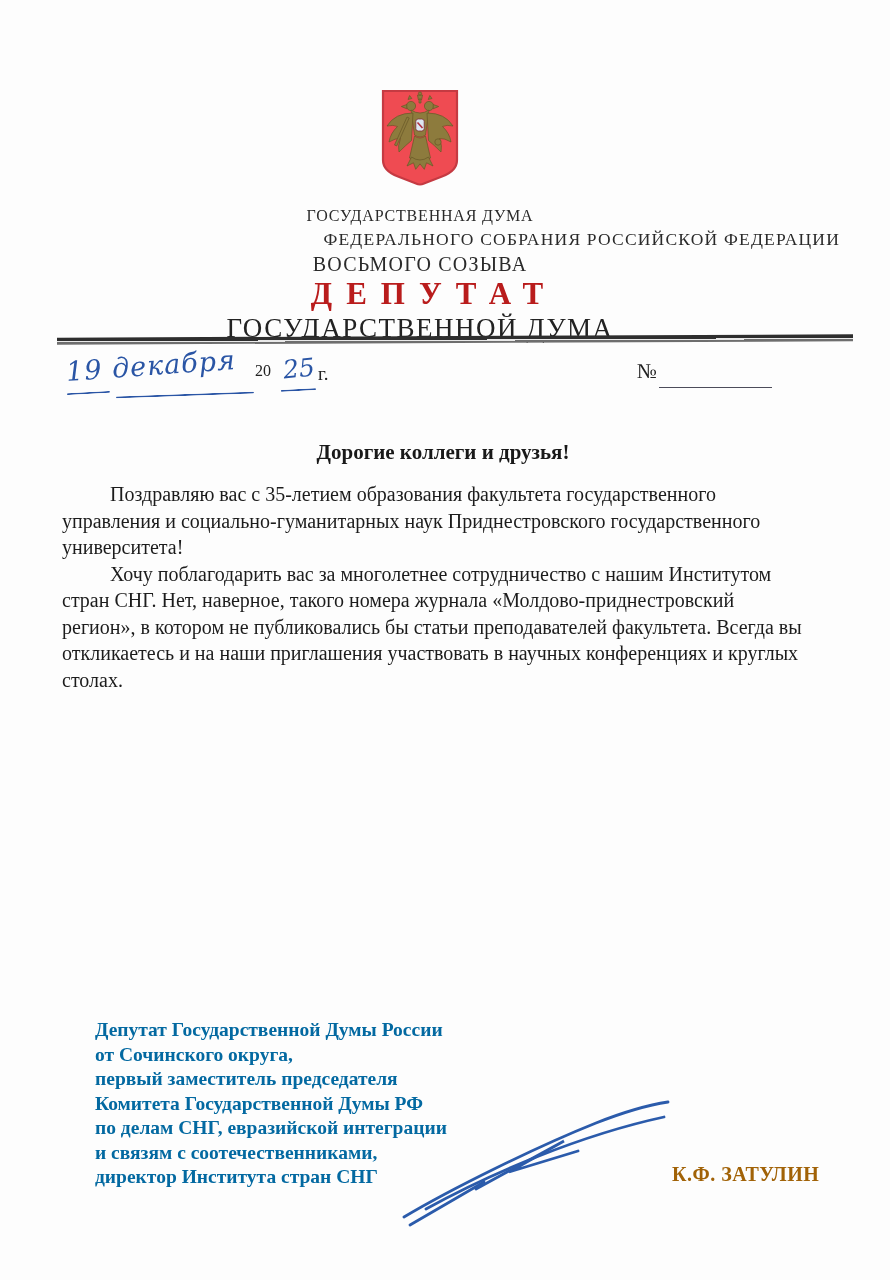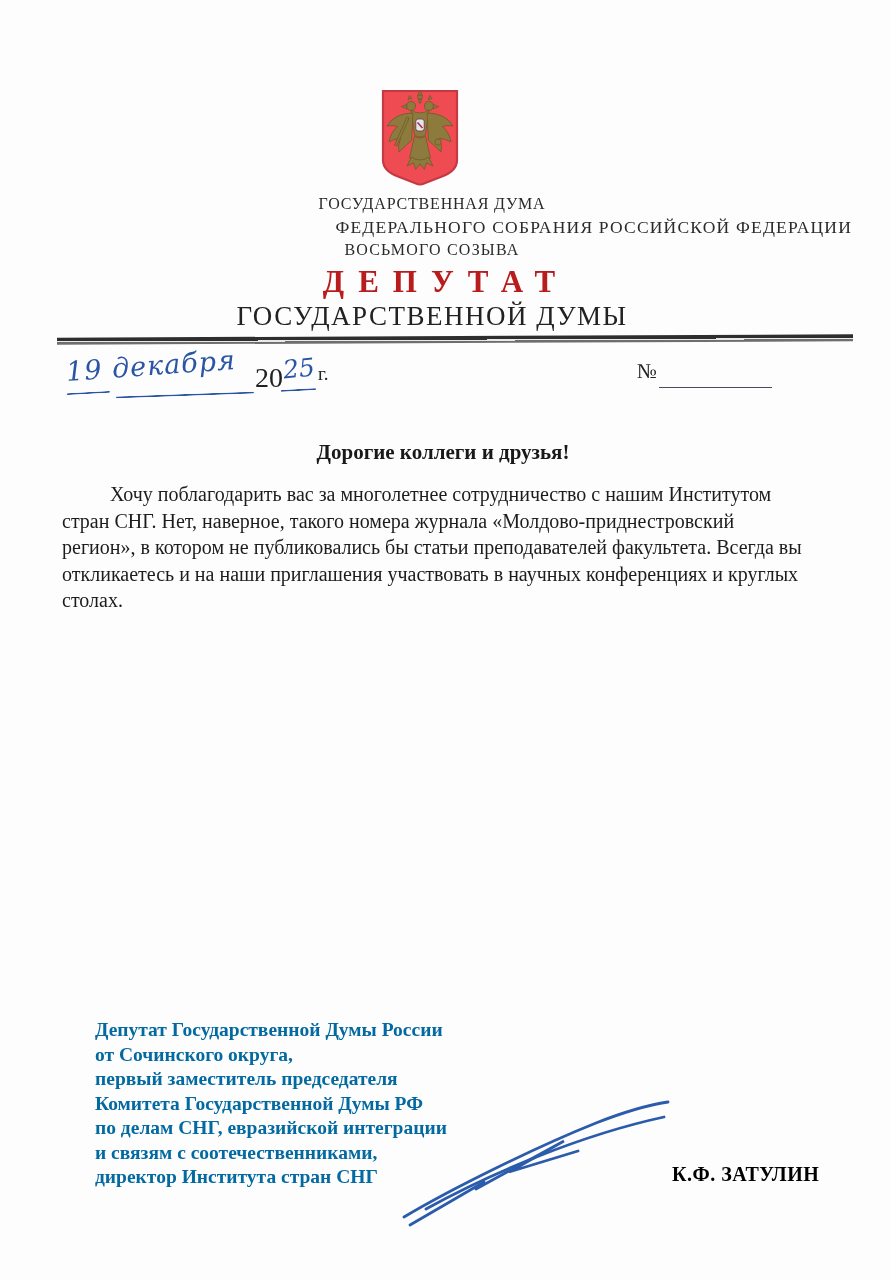--- a/index.html
+++ b/index.html
@@ -5,49 +5,49 @@
   html,body{margin:0;padding:0;}
   body{
     width:890px;height:1280px;position:relative;
     background:#fdfdfd;
     font-family:"Liberation Serif","DejaVu Serif",serif;
     color:#1f1f1f;overflow:hidden;
   }
   .abs{position:absolute;}
   
   .emblem{left:378px;top:88px;width:84px;height:100px;}
-  .lh{left:12px;width:840px;text-align:center;color:#2a2a2a;}
+  .lh{left:0;width:840px;text-align:center;color:#2a2a2a;margin-top:12px;}
   .lh1{top:195px;font-size:16px;letter-spacing:0.8px;}
   .lh2{top:217px;font-size:17.5px;letter-spacing:1.2px;text-align:right;}
-  .lh3{top:241px;font-size:16px;letter-spacing:1.2px;text-align:center;}
+  .lh3{top:241px;font-size:20px;letter-spacing:1.2px;text-align:center;}
   .lh-title{top:264px;font-size:31px;font-weight:bold;letter-spacing:14px;padding-left:14px;color:#b91c1c;}
   .lh-sub{top:301px;font-size:27px;letter-spacing:1.5px;color:#222;}
   
   .rule{left:57px;top:336px;width:796px;height:7px;
     background:linear-gradient(#2e2e2e 0 52%,#e9e9e9 52% 68%,#6e6e6e 68% 100%);
     transform:rotate(-0.25deg);}
   
   .hand{font-family:"DejaVu Serif",serif;font-style:italic;color:#2a55a5;}
   .hand-date{left:66px;top:350px;font-size:27px;transform:rotate(-4deg);letter-spacing:1px;}
   .hand-year{left:283px;top:354px;font-size:25px;transform:rotate(-6deg);}
-  .printed-20{left:255px;top:362px;font-size:28px;color:#222;}
+  .printed-20{left:255px;top:362px;font-size:16px;color:#222;}
   .year-suffix{left:318px;top:363px;font-size:19px;color:#222;}
   .u-stroke{height:0;border-top:2px solid #2a55a5;border-radius:2px;}
   .u1{left:67px;top:392px;width:43px;transform:rotate(-3deg);}
   .u2{left:116px;top:394px;width:138px;transform:rotate(-2deg);}
   .u3{left:281px;top:389px;width:35px;transform:rotate(-3deg);}
   .num-label{left:637px;top:359px;font-size:21px;color:#222;}
   .num-line{left:659px;top:387px;width:113px;height:0;border-top:1.5px solid #4c4c5a;}
   
   .salutation{left:0;top:440px;width:886px;text-align:center;font-size:21px;font-weight:bold;color:#191919;}
   .body-text{left:62px;top:481px;font-size:20px;line-height:26.5px;color:#1c1c1c;}
   .body-text p{margin:0;text-indent:48px;white-space:pre;}
   
   .sig-block{left:95px;top:1018px;font-size:19.5px;line-height:24.5px;font-weight:bold;color:#0369a1;white-space:pre;}
-  .signer-name{left:672px;top:1163px;font-size:20px;font-weight:bold;letter-spacing:0.5px;color:#000000;}
+  .signer-name{left:672px;top:1163px;font-size:20px;font-weight:bold;letter-spacing:0.5px;color:#a16207;}
   .sig-svg{left:396px;top:1085px;width:280px;height:150px;}
 </style>
 </head>
 <body>
 
 <svg class="abs emblem" viewBox="0 0 84 100" aria-hidden="true">
   <path d="M5 3 H79 V72 Q79 83 64 88.5 L46 95.5 Q42 97.5 38 95.5 L20 88.5 Q5 83 5 72 Z" fill="#ef4b52" stroke="#c53a42" stroke-width="2.2"></path>
   <g fill="#8d7b3d" stroke="#675827" stroke-width="0.7">
     <path d="M39.5 7 h5 l-0.8 4.5 h-3.4 Z"></path>
     <circle cx="42" cy="5.5" r="1.6"></circle>
@@ -67,37 +67,40 @@
     <circle cx="60" cy="54" r="3.2"></circle>
   </g>
   <rect x="37.8" y="31" width="8.4" height="12" rx="2.4" fill="#dce7f2" stroke="#7b2d35" stroke-width="0.8"></rect>
   <path d="M39.5 34.5 l5 5.5" stroke="#b03040" stroke-width="1.6"></path>
 </svg>
 
 <div class="abs lh lh1">ГОСУДАРСТВЕННАЯ ДУМА</div>
 <div class="abs lh lh2">ФЕДЕРАЛЬНОГО СОБРАНИЯ РОССИЙСКОЙ ФЕДЕРАЦИИ</div>
 <div class="abs lh lh3">ВОСЬМОГО СОЗЫВА</div>
 <div class="abs lh lh-title">ДЕПУТАТ</div>
-<div class="abs lh lh-sub">ГОСУДАРСТВЕННОЙ ДУМЫ</div>
+<div class="abs lh lh-sub">ГОСУДАРСТВЕННОЙ ДУМА</div>
 
 <div class="abs rule"></div>
 
 <span class="abs hand hand-date">19 декабря</span>
 <div class="abs u-stroke u1"></div>
 <div class="abs u-stroke u2"></div>
 <span class="abs printed-20">20</span>
 <span class="abs hand hand-year">25</span>
 <div class="abs u-stroke u3"></div>
 <span class="abs year-suffix">г.</span>
 <span class="abs num-label">№</span>
 <div class="abs num-line"></div>
 
 <div class="abs salutation">Дорогие коллеги и друзья!</div>
 
 <div class="abs body-text">
+  <p>Поздравляю вас с 35-летием образования факультета государственного
+управления и социально-гуманитарных наук Приднестровского государственного
+университета!</p>
   <p>Хочу поблагодарить вас за многолетнее сотрудничество с нашим Институтом
 стран СНГ. Нет, наверное, такого номера журнала «Молдово-приднестровский
 регион», в котором не публиковались бы статьи преподавателей факультета. Всегда вы
 откликаетесь и на наши приглашения участвовать в научных конференциях и круглых
 столах.</p>
 </div>
 
 <div class="abs sig-block">Депутат Государственной Думы России
 от Сочинского округа,
 первый заместитель председателя

